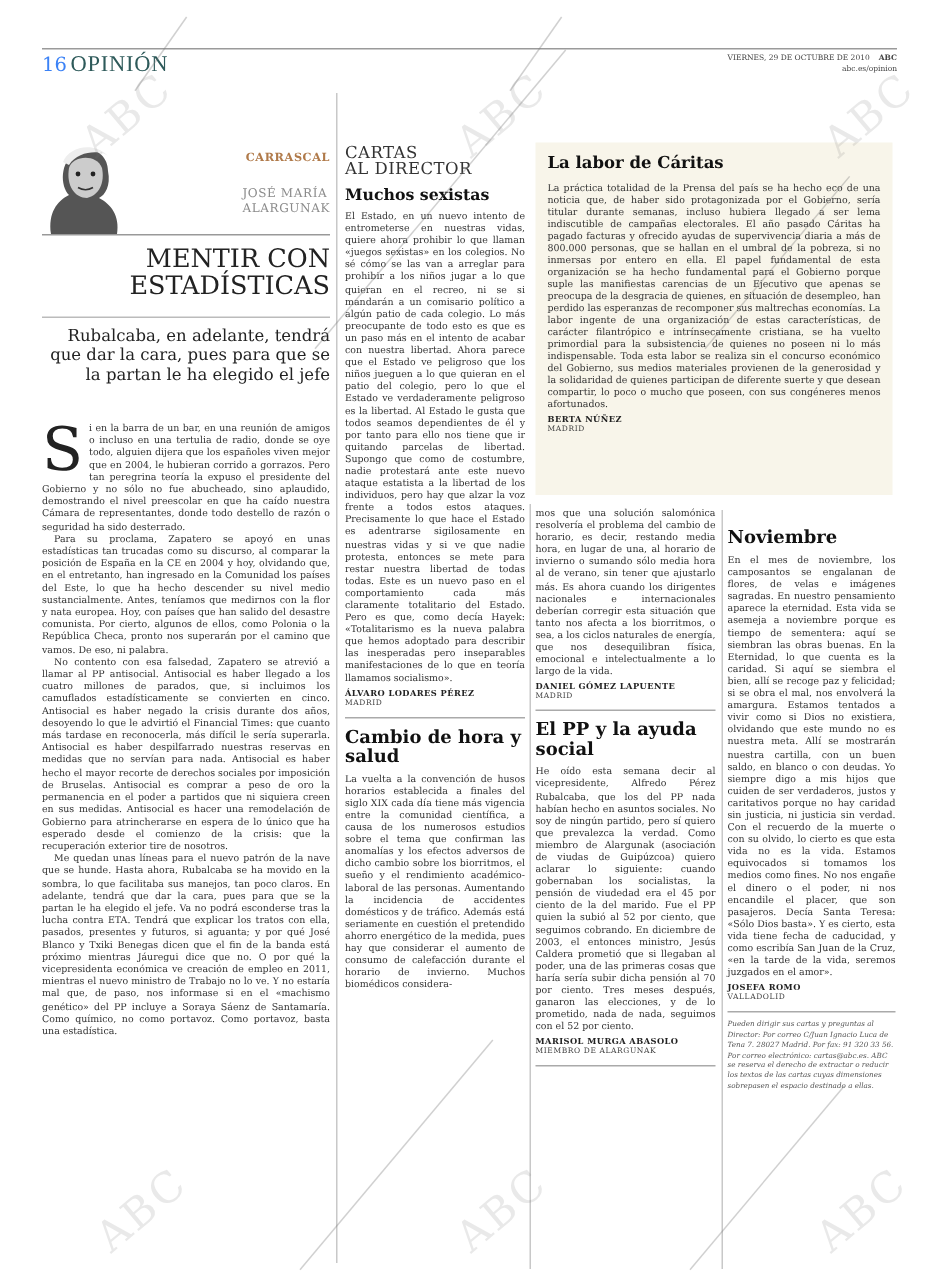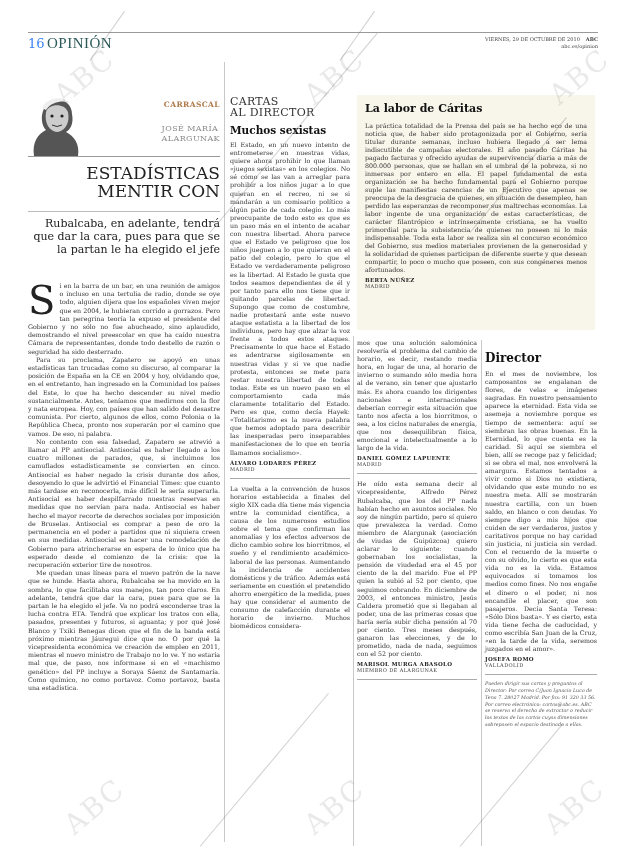--- a/index.html
+++ b/index.html
@@ -72,22 +72,22 @@
         <circle cx="34" cy="22" r="1.6" fill="#222"></circle>
       <path d="M24 31 Q29 34 34 31" stroke="#333" fill="none" stroke-width="1"></path>
     </svg>
     <div class="postales">CARRASCAL</div>
     <div class="author">
       <div>JOSÉ MARÍA</div>
       <div>ALARGUNAK</div>
     </div>
     <div class="col1-rule1"></div>
     <div class="headline">
+      <div>MENTIR CON</div>
       <div>ESTADÍSTICAS</div>
-      <div>MENTIR CON</div>
     </div>
     <div class="col1-rule2"></div>
     <div class="subhead">Rubalcaba, en adelante, tendrá que dar la cara, pues para que se la partan le ha elegido el jefe</div>
     <div class="body1">
       <span class="dropcap">S</span>
       <p class="first">i en la barra de un bar, en una reunión de amigos o incluso en una tertulia de radio, donde se oye todo, alguien dijera que los españoles viven mejor que en 2004, le hubieran corrido a gorrazos. Pero tan peregrina teoría la expuso el presidente del Gobierno y no sólo no fue abucheado, sino aplaudido, demostrando el nivel preescolar en que ha caído nuestra Cámara de representantes, donde todo destello de razón o seguridad ha sido desterrado.</p>
       <p>Para su proclama, Zapatero se apoyó en unas estadísticas tan trucadas como su discurso, al comparar la posición de España en la CE en 2004 y hoy, olvidando que, en el entretanto, han ingresado en la Comunidad los países del Este, lo que ha hecho descender su nivel medio sustancialmente. Antes, teníamos que medirnos con la flor y nata europea. Hoy, con países que han salido del desastre comunista. Por cierto, algunos de ellos, como Polonia o la República Checa, pronto nos superarán por el camino que vamos. De eso, ni palabra.</p>
       <p>No contento con esa falsedad, Zapatero se atrevió a llamar al PP antisocial. Antisocial es haber llegado a los cuatro millones de parados, que, si incluimos los camuflados estadísticamente se convierten en cinco. Antisocial es haber negado la crisis durante dos años, desoyendo lo que le advirtió el Financial Times: que cuanto más tardase en reconocerla, más difícil le sería superarla. Antisocial es haber despilfarrado nuestras reservas en medidas que no servían para nada. Antisocial es haber hecho el mayor recorte de derechos sociales por imposición de Bruselas. Antisocial es comprar a peso de oro la permanencia en el poder a partidos que ni siquiera creen en sus medidas. Antisocial es hacer una remodelación de Gobierno para atrincherarse en espera de lo único que ha esperado desde el comienzo de la crisis: que la recuperación exterior tire de nosotros.</p>
       <p>Me quedan unas líneas para el nuevo patrón de la nave que se hunde. Hasta ahora, Rubalcaba se ha movido en la sombra, lo que facilitaba sus manejos, tan poco claros. En adelante, tendrá que dar la cara, pues para que se la partan le ha elegido el jefe. Va no podrá esconderse tras la lucha contra ETA. Tendrá que explicar los tratos con ella, pasados, presentes y futuros, si aguanta; y por qué José Blanco y Txiki Benegas dicen que el fin de la banda está próximo mientras Jáuregui dice que no. O por qué la vicepresidenta económica ve creación de empleo en 2011, mientras el nuevo ministro de Trabajo no lo ve. Y no estaría mal que, de paso, nos informase si en el «machismo genético» del PP incluye a Soraya Sáenz de Santamaría. Como químico, no como portavoz. Como portavoz, basta una estadística.</p>
     </div>
@@ -100,43 +100,45 @@
   <div class="col2">
     <div class="cartas-title">
       <div>CARTAS</div>
       <div>AL DIRECTOR</div>
     </div>
     <div class="letter-title">Muchos sexistas</div>
     <p class="ltext">El Estado, en un nuevo intento de entrometerse en nuestras vidas, quiere ahora prohibir lo que llaman «juegos sexistas» en los colegios. No sé cómo se las van a arreglar para prohibir a los niños jugar a lo que quieran en el recreo, ni se si mandarán a un comisario político a algún patio de cada colegio. Lo más preocupante de todo esto es que es un paso más en el intento de acabar con nuestra libertad. Ahora parece que el Estado ve peligroso que los niños jueguen a lo que quieran en el patio del colegio, pero lo que el Estado ve verdaderamente peligroso es la libertad. Al Estado le gusta que todos seamos dependientes de él y por tanto para ello nos tiene que ir quitando parcelas de libertad. Supongo que como de costumbre, nadie protestará ante este nuevo ataque estatista a la libertad de los individuos, pero hay que alzar la voz frente a todos estos ataques. Precisamente lo que hace el Estado es adentrarse sigilosamente en nuestras vidas y si ve que nadie protesta, entonces se mete para restar nuestra libertad de todas todas. Este es un nuevo paso en el comportamiento cada más claramente totalitario del Estado. Pero es que, como decía Hayek: «Totalitarismo es la nueva palabra que hemos adoptado para describir las inesperadas pero inseparables manifestaciones de lo que en teoría llamamos socialismo».</p>
     <div class="sig">ÁLVARO LODARES PÉREZ</div>
     <div class="sig-place">MADRID</div>
     <div class="hrule"></div>
+    <div class="letter-title big">Cambio de hora y salud</div>
     <p class="ltext">La vuelta a la convención de husos horarios establecida a finales del siglo XIX cada día tiene más vigencia entre la comunidad científica, a causa de los numerosos estudios sobre el tema que confirman las anomalías y los efectos adversos de dicho cambio sobre los biorritmos, el sueño y el rendimiento académico-laboral de las personas. Aumentando la incidencia de accidentes domésticos y de tráfico. Además está seriamente en cuestión el pretendido ahorro energético de la medida, pues hay que considerar el aumento de consumo de calefacción durante el horario de invierno. Muchos biomédicos considera-</p>
   </div>
 
   <div class="caritas">
     <div class="letter-title">La labor de Cáritas</div>
     <p class="ltext">La práctica totalidad de la Prensa del país se ha hecho eco de una noticia que, de haber sido protagonizada por el Gobierno, sería titular durante semanas, incluso hubiera llegado a ser lema indiscutible de campañas electorales. El año pasado Cáritas ha pagado facturas y ofrecido ayudas de supervivencia diaria a más de 800.000 personas, que se hallan en el umbral de la pobreza, si no inmersas por entero en ella. El papel fundamental de esta organización se ha hecho fundamental para el Gobierno porque suple las manifiestas carencias de un Ejecutivo que apenas se preocupa de la desgracia de quienes, en situación de desempleo, han perdido las esperanzas de recomponer sus maltrechas economías. La labor ingente de una organización de estas características, de carácter filantrópico e intrínsecamente cristiana, se ha vuelto primordial para la subsistencia de quienes no poseen ni lo más indispensable. Toda esta labor se realiza sin el concurso económico del Gobierno, sus medios materiales provienen de la generosidad y la solidaridad de quienes participan de diferente suerte y que desean compartir, lo poco o mucho que poseen, con sus congéneres menos afortunados.</p>
     <div class="sig">BERTA NÚÑEZ</div>
     <div class="sig-place">MADRID</div>
   </div>
 
   <div class="col3">
     <p class="ltext">mos que una solución salomónica resolvería el problema del cambio de horario, es decir, restando media hora, en lugar de una, al horario de invierno o sumando sólo media hora al de verano, sin tener que ajustarlo más. Es ahora cuando los dirigentes nacionales e internacionales deberían corregir esta situación que tanto nos afecta a los biorritmos, o sea, a los ciclos naturales de energía, que nos desequilibran física, emocional e intelectualmente a lo largo de la vida.</p>
     <div class="sig">DANIEL GÓMEZ LAPUENTE</div>
     <div class="sig-place">MADRID</div>
     <div class="hrule"></div>
+    <div class="letter-title big">El PP y la ayuda social</div>
     <p class="ltext">He oído esta semana decir al vicepresidente, Alfredo Pérez Rubalcaba, que los del PP nada habían hecho en asuntos sociales. No soy de ningún partido, pero sí quiero que prevalezca la verdad. Como miembro de Alargunak (asociación de viudas de Guipúzcoa) quiero aclarar lo siguiente: cuando gobernaban los socialistas, la pensión de viudedad era el 45 por ciento de la del marido. Fue el PP quien la subió al 52 por ciento, que seguimos cobrando. En diciembre de 2003, el entonces ministro, Jesús Caldera prometió que si llegaban al poder, una de las primeras cosas que haría sería subir dicha pensión al 70 por ciento. Tres meses después, ganaron las elecciones, y de lo prometido, nada de nada, seguimos con el 52 por ciento.</p>
     <div class="sig">MARISOL MURGA ABASOLO</div>
     <div class="sig-place">MIEMBRO DE ALARGUNAK</div>
     <div class="hrule"></div>
   </div>
 
   <div class="col4">
-    <div class="letter-title big" style="margin-top:0;">Director</div>
+    <div class="letter-title big" style="margin-top:0;">Noviembre</div>
     <p class="ltext">En el mes de noviembre, los camposantos se engalanan de flores, de velas e imágenes sagradas. En nuestro pensamiento aparece la eternidad. Esta vida se asemeja a noviembre porque es tiempo de sementera: aquí se siembran las obras buenas. En la Eternidad, lo que cuenta es la caridad. Si aquí se siembra el bien, allí se recoge paz y felicidad; si se obra el mal, nos envolverá la amargura. Estamos tentados a vivir como si Dios no existiera, olvidando que este mundo no es nuestra meta. Allí se mostrarán nuestra cartilla, con un buen saldo, en blanco o con deudas. Yo siempre digo a mis hijos que cuiden de ser verdaderos, justos y caritativos porque no hay caridad sin justicia, ni justicia sin verdad. Con el recuerdo de la muerte o con su olvido, lo cierto es que esta vida no es la vida. Estamos equivocados si tomamos los medios como fines. No nos engañe el dinero o el poder, ni nos encandile el placer, que son pasajeros. Decía Santa Teresa: «Sólo Dios basta». Y es cierto, esta vida tiene fecha de caducidad, y como escribía San Juan de la Cruz, «en la tarde de la vida, seremos juzgados en el amor».</p>
     <div class="sig">JOSEFA ROMO</div>
     <div class="sig-place">VALLADOLID</div>
     <div class="hrule"></div>
     <div class="footnote">Pueden dirigir sus cartas y preguntas al Director: Por correo C/Juan Ignacio Luca de Tena 7. 28027 Madrid. Por fax: 91 320 33 56. Por correo electrónico: cartas@abc.es. ABC se reserva el derecho de extractar o reducir los textos de las cartas cuyas dimensiones sobrepasen el espacio destinado a ellas.</div>
   </div>
 
   <div class="watermark" style="left:50px;top:60px;">ABC</div>
   <div class="watermark" style="left:300px;top:60px;">ABC</div>
   <div class="watermark" style="left:545px;top:60px;">ABC</div>

